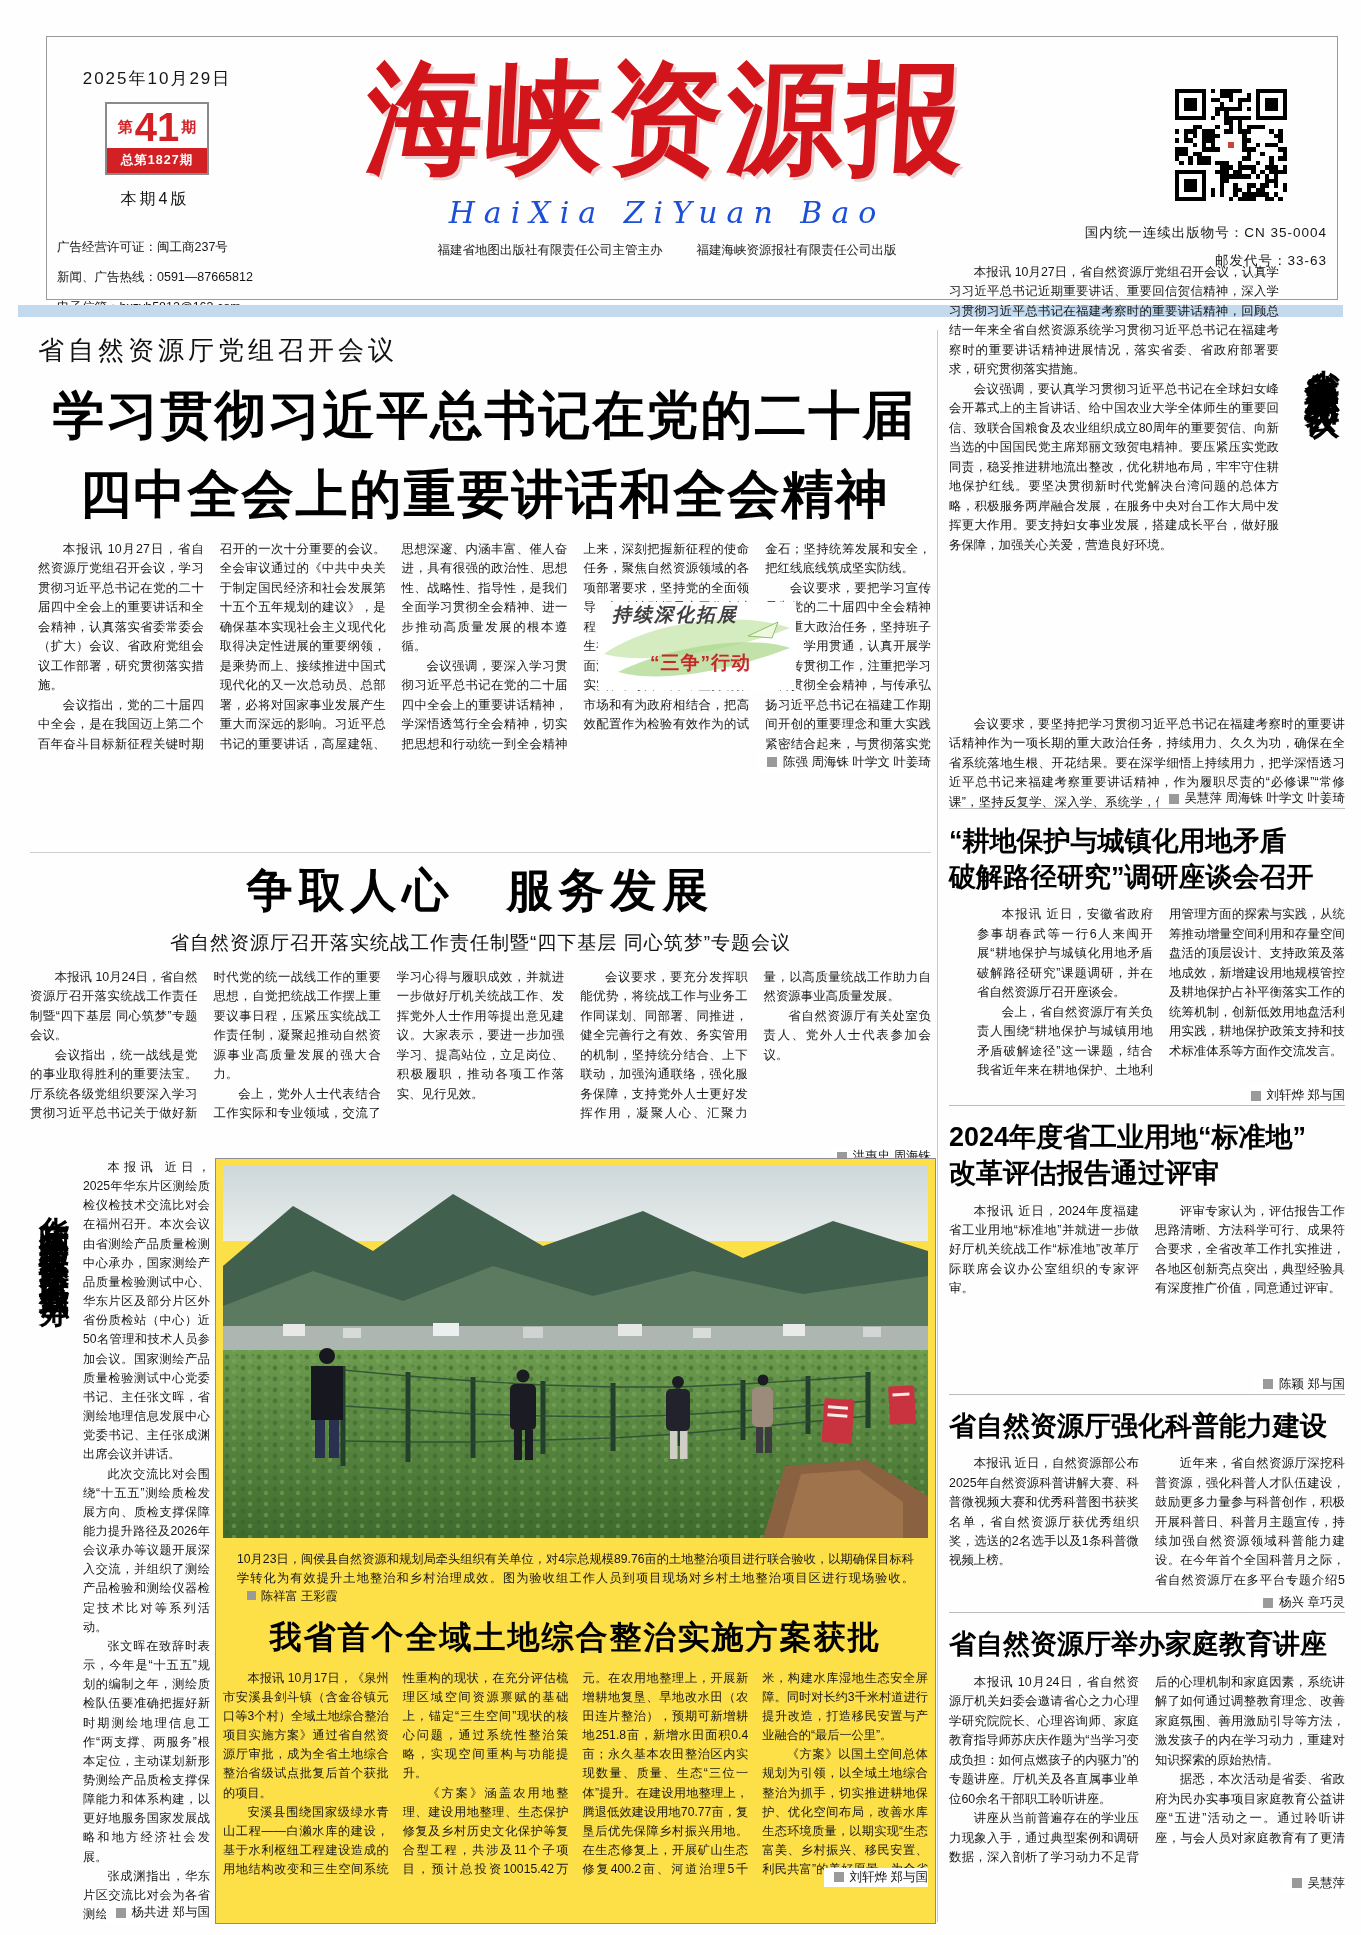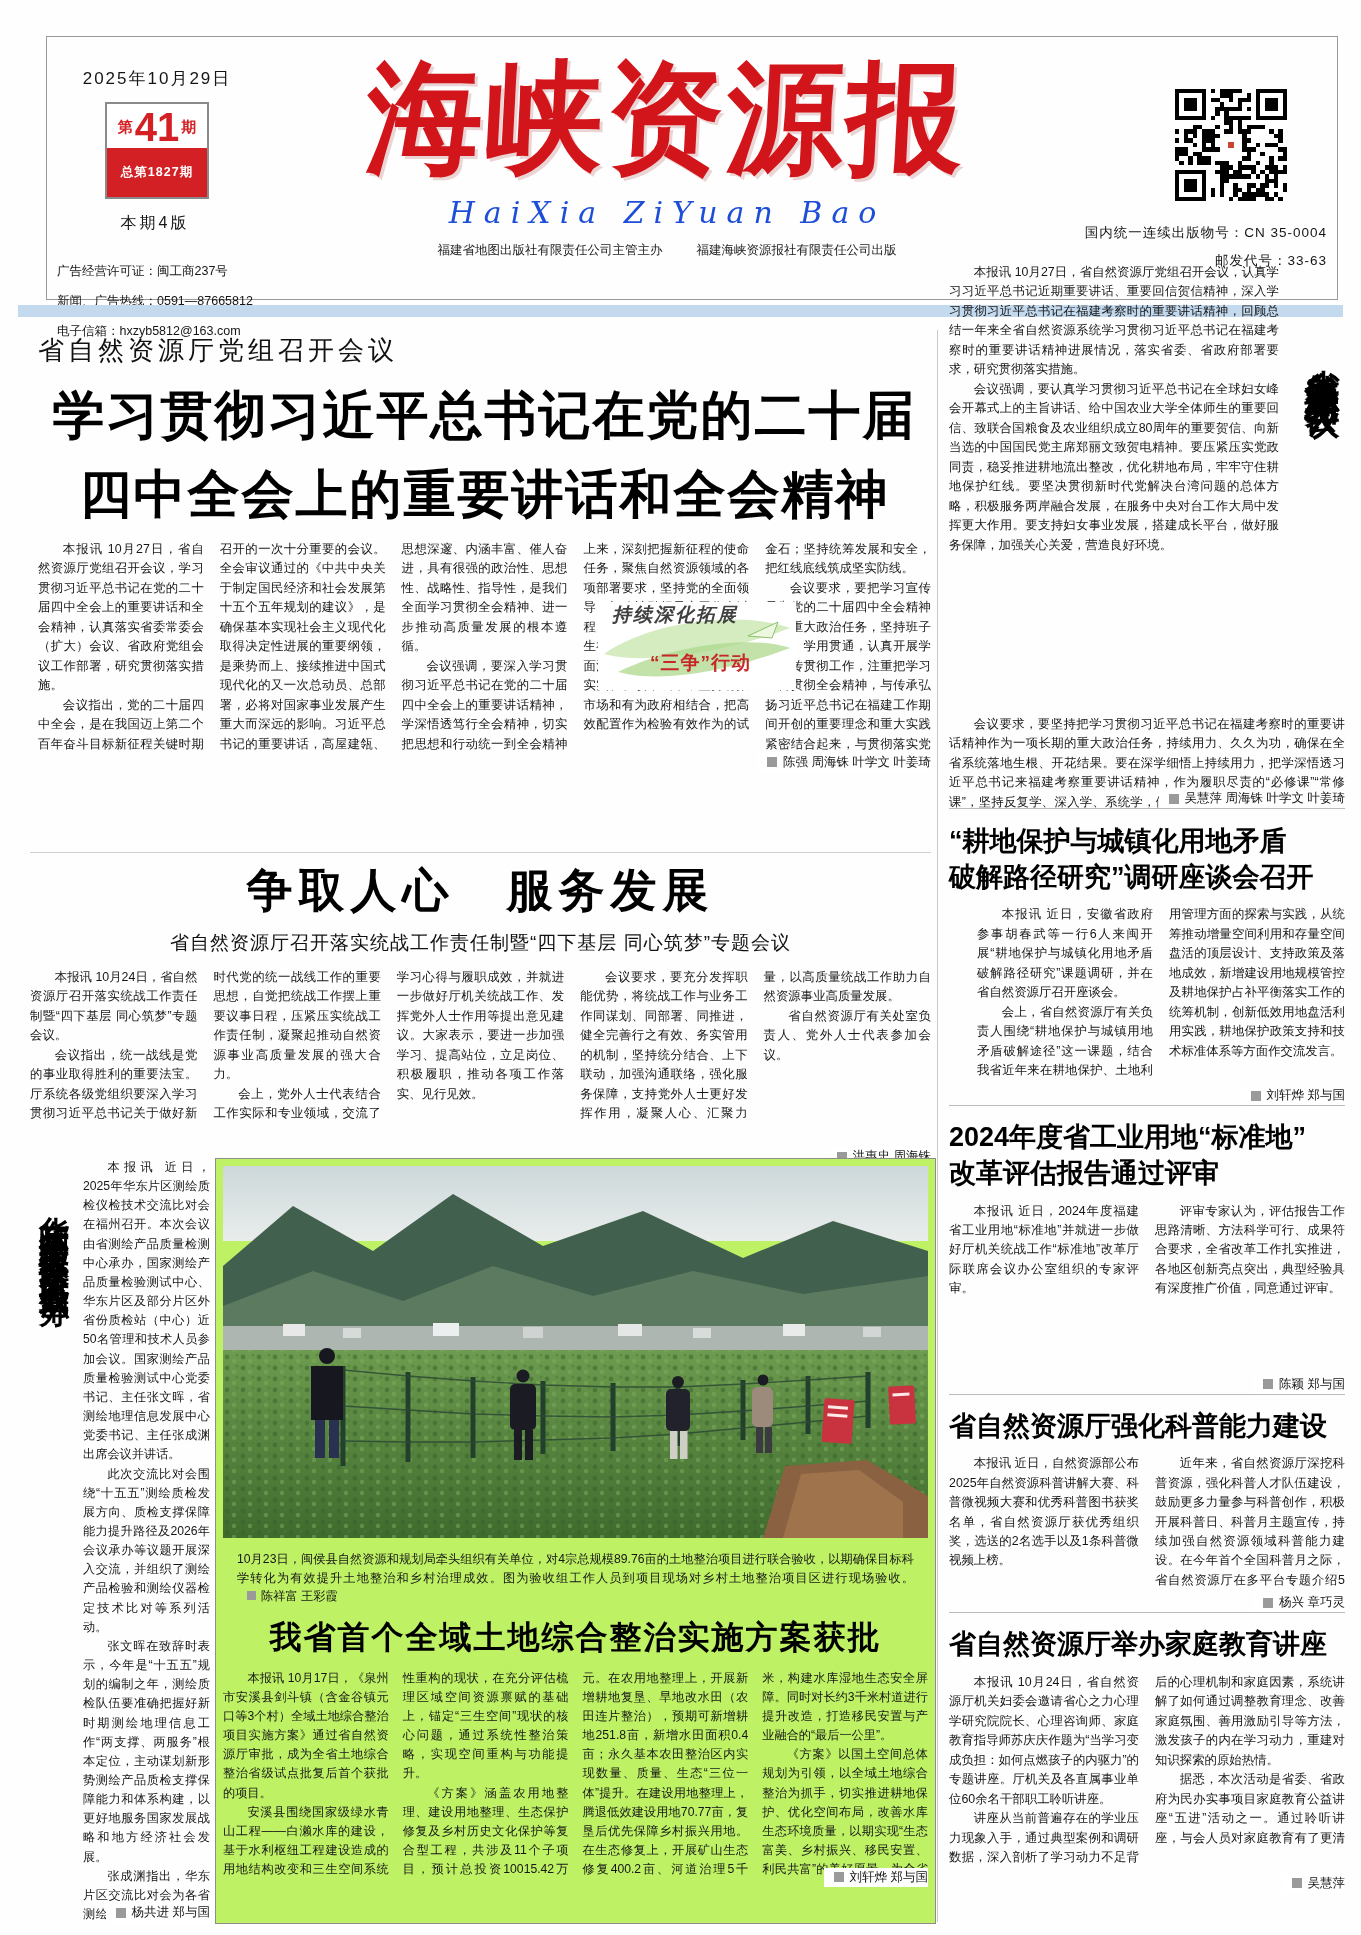--- a/index.html
+++ b/index.html
@@ -6,21 +6,21 @@
   .page{position:relative;width:1361px;height:1935px;background:#fefefe;margin:0 auto;
         font-family:"Liberation Sans","DejaVu Sans",sans-serif;color:#151515;overflow:hidden;}
   
   .header-box{position:absolute;left:46px;top:36px;width:1290px;height:262px;border:1px solid #9a9a9a;}
   .hdr-left{position:absolute;left:10px;top:30px;width:260px;}
   .date-label{font-size:17px;letter-spacing:2px;text-align:center;width:200px;}
   .issue-box{width:100px;margin:12px 0 0 48px;border:2px solid #8a8a8a;background:#fff;text-align:center;}
   .issue-top{display:flex;align-items:center;justify-content:center;padding:3px 2px 1px;}
   .issue-fix{font-size:15px;color:#d32024;font-weight:bold;}
   .issue-num{font-size:40px;line-height:40px;font-weight:900;color:#d32024;padding:0 2px;}
-  .issue-total{background:#d32024;color:#fff;font-size:12.5px;font-weight:bold;padding:16px 0;letter-spacing:1px;}
+  .issue-total{background:#d32024;color:#fff;font-size:12.5px;font-weight:bold;padding:4px 0;letter-spacing:1px;}
   .pages-note{font-size:16px;letter-spacing:3px;text-align:center;width:196px;margin-top:14px;}
   .hdr-contacts{margin-top:22px;font-size:12.5px;line-height:2.4;white-space:nowrap;}
   .hdr-center{position:absolute;left:270px;top:0;width:700px;text-align:center;}
   .masthead{font-size:116px;line-height:150px;font-weight:900;color:#d2151a;letter-spacing:4px;
             transform:skewX(-3deg) scaleY(1.05);text-shadow:3px 3px 0 rgba(150,20,20,.18);margin-top:6px;}
   .masthead-pinyin{font-family:"DejaVu Serif","Liberation Serif",serif;font-style:italic;font-size:30px;
             color:#1d4ed8;letter-spacing:9px;margin-top:2px;}
   .publisher-row{margin-top:12px;font-size:12.5px;color:#222;display:flex;justify-content:center;gap:34px;white-space:nowrap;}
   .hdr-right{position:absolute;right:10px;top:52px;width:280px;text-align:right;}
   .qr-wrap{display:inline-block;margin-right:40px;}
@@ -65,21 +65,21 @@
   .united-head{font-size:46px;font-weight:900;text-align:center;letter-spacing:6px;color:#000;}
   .united-sub{font-size:19px;text-align:center;margin-top:8px;letter-spacing:1px;color:#111;}
   .united-body{margin-top:12px;height:190px;column-count:5;column-gap:16px;overflow:hidden;}
   .united .bodywrap{position:relative;height:198px;}
   
   .left-rail{position:absolute;left:22px;top:1158px;width:188px;height:766px;display:flex;gap:9px;}
   .left-vhead{width:52px;font-size:30px;letter-spacing:4px;margin-top:34px;height:700px;}
   .left-body{flex:1;position:relative;overflow:hidden;font-size:12.2px;}
   
   .photo-module{position:absolute;left:215px;top:1158px;width:721px;height:766px;border:1px solid #8d8d8d;
-                padding:7px;box-sizing:border-box;background:#bef264;}
+                padding:7px;box-sizing:border-box;background:#fde047;}
   .caption{margin-top:8px;padding:0 14px;font-size:12.2px;line-height:1.52;text-align:justify;}
   .caption .cap-byline{white-space:nowrap;padding-left:10px;}
   .caption .sq2{width:9px;height:9px;background:#9a9a9a;display:inline-block;margin-right:5px;}
   .land-head{margin-top:10px;font-size:32px;font-weight:900;text-align:center;letter-spacing:2px;color:#000;}
   .land-bodywrap{position:relative;margin-top:9px;height:218px;}
   .land-body{height:212px;column-count:4;column-gap:14px;overflow:hidden;font-size:12.2px;}
 </style>
 </head>
 <body>
 

